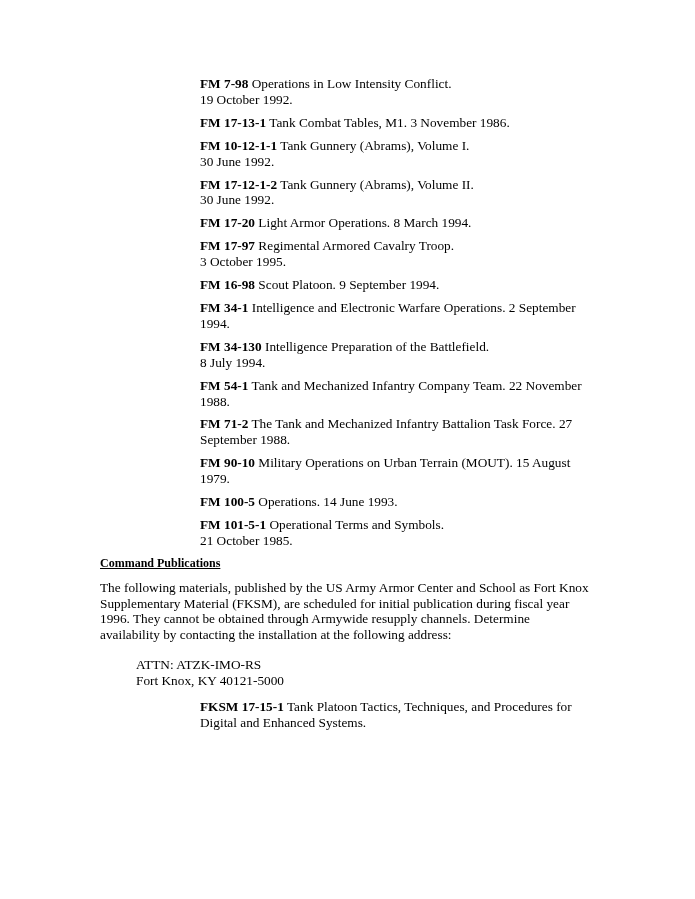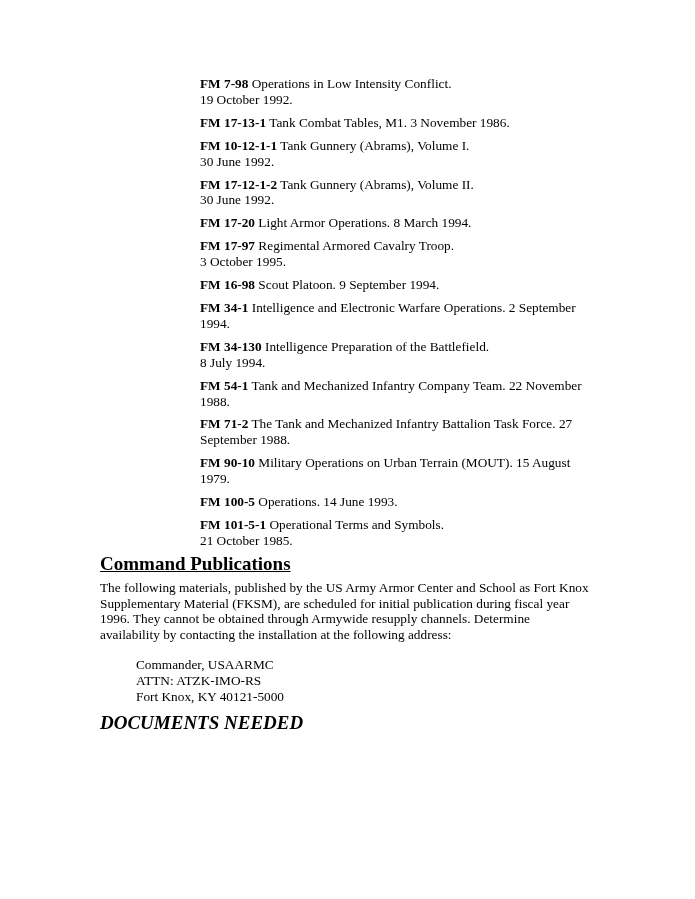--- a/index.html
+++ b/index.html
@@ -27,21 +27,21 @@
   p.entry {
     margin: 0 0 7px 0;
   }
   p.entry b {
     font-weight: bold;
   }
   .section-heading {
     font-weight: bold;
     text-decoration: underline;
     margin: 6px 0 8px 0;
-    font-size: 19px;
+    font-size: 12px;
   }
   .body-paragraph {
     margin: 0 0 14px 0;
   }
   .address-block {
     margin: 0 0 10px 36px;
   }
   .address-line {
     margin: 0;
   }
@@ -75,21 +75,24 @@
       <p class="entry"><b>FM 90-10</b> Military Operations on Urban Terrain (MOUT). 15 August 1979.</p>
       <p class="entry"><b>FM 100-5</b> Operations. 14 June 1993.</p>
       <p class="entry"><b>FM 101-5-1</b> Operational Terms and Symbols.<br>21 October 1985.</p>
     </div>
 
   <div class="section-heading">Command Publications</div>
 
   <p class="body-paragraph">The following materials, published by the US Army Armor Center and School as Fort Knox Supplementary Material (FKSM), are scheduled for initial publication during fiscal year 1996. They cannot be obtained through Armywide resupply channels. Determine availability by contacting the installation at the following address:</p>
 
   <div class="address-block">
-      <p class="address-line">Commander, USAARMC</p>
       <p class="address-line">ATTN: ATZK-IMO-RS</p>
       <p class="address-line">Fort Knox, KY 40121-5000</p>
     </div>
 
+  <div class="fksm-list">
+      <p class="entry"><b>FKSM 17-15-1</b> Tank Platoon Tactics, Techniques, and Procedures for Digital and Enhanced Systems.</p>
+      <p class="entry"><b>FKSM 17-15-3</b> Tank Platoon SOP.</p>
+    </div>
 
   <div class="docs-heading">DOCUMENTS NEEDED</div>
 
 </div>
 
 </body></html>

